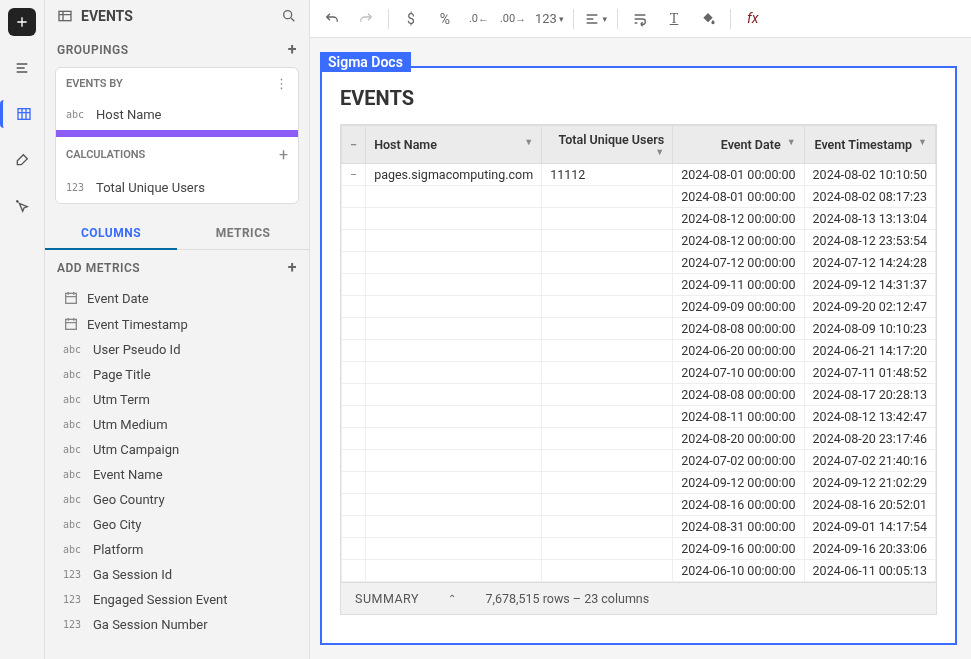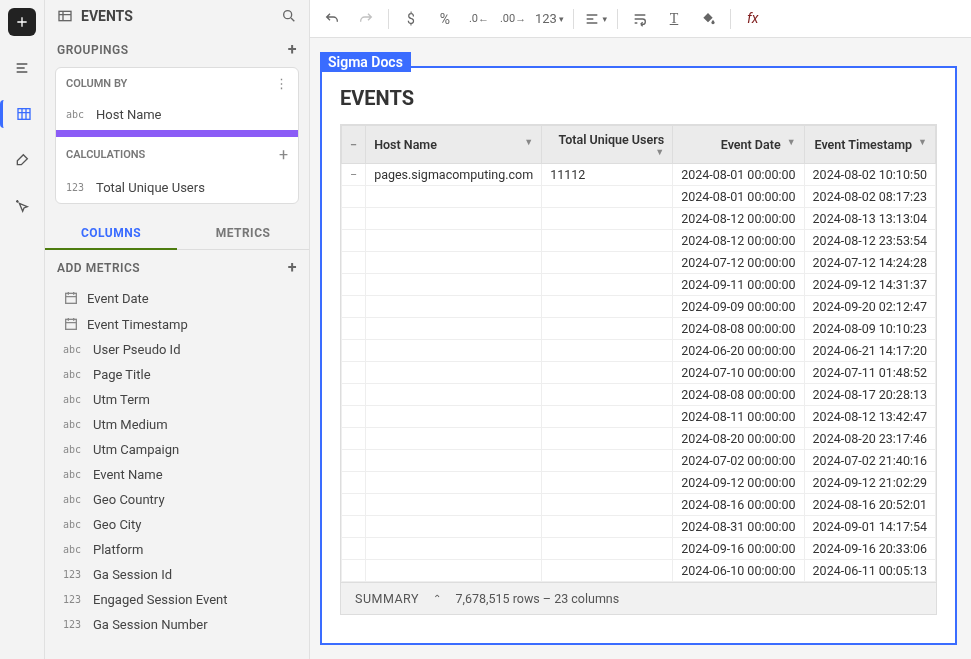--- a/index.html
+++ b/index.html
@@ -11,40 +11,40 @@
 .panel{width:265px;background:#f3f3f3;border-right:1px solid #e0e0e0;display:flex;flex-direction:column;font-size:13px;color:#444}
 .panel-head{display:flex;align-items:center;padding:8px 12px;gap:8px;font-weight:700;font-size:14px}
 .panel-head .spacer{flex:1}
 .section-head{display:flex;align-items:center;justify-content:space-between;padding:8px 12px;font-size:12px;letter-spacing:.5px;color:#666;font-weight:600}
 .card{background:#fff;border:1px solid #ddd;border-radius:6px;margin:0 10px 8px}
 .card-row{display:flex;align-items:center;padding:8px 10px;gap:8px;font-size:13px}
 .card-row.hline{border-top:7px solid #8b5cf6}
 .type-ico{font-size:10px;color:#888;width:22px;text-align:left;font-family:monospace}
 .tabs{display:flex;border-bottom:1px solid #ddd;margin-top:6px}
 .tab{flex:1;text-align:center;padding:8px 0;font-size:12px;font-weight:700;letter-spacing:.5px;color:#777;cursor:pointer}
-.tab.active{color:#3a6cff;border-bottom:2px solid #4d7c0f;margin-bottom:-1px}
+.tab.active{color:#3a6cff;border-bottom:2px solid #0369a1;margin-bottom:-1px}
 .list{overflow:auto;flex:1}
 .list-item{display:flex;align-items:center;padding:5px 12px 5px 18px;gap:8px;cursor:default}
 .main{flex:1;display:flex;flex-direction:column}
 .toolbar{height:38px;border-bottom:1px solid #e0e0e0;display:flex;align-items:center;padding:0 10px;gap:10px;color:#555;font-size:14px}
 .tool{width:24px;height:24px;display:flex;align-items:center;justify-content:center;cursor:pointer;color:#666}
 .tool.wide{width:auto;gap:2px;font-size:13px}
 .vdiv{width:1px;height:20px;background:#ddd}
 .canvas{flex:1;background:#f5f5f5;padding:14px 14px 14px 0;position:relative;overflow:hidden}
 .doc-label{position:absolute;top:14px;left:10px;background:#3a6cff;color:#fff;font-size:14px;padding:2px 8px;font-weight:600;z-index:2}
 .doc{position:absolute;top:28px;left:10px;right:14px;bottom:14px;background:#fff;border:2px solid #3a6cff;padding:18px 18px 0}
 .doc h2{font-size:20px;font-weight:700;margin-bottom:14px}
 .tbl-wrap{border:1px solid #ddd;position:relative}
 .tbl{width:100%;border-collapse:collapse;font-size:12.5px}
 .tbl th{background:#ebebeb;border:1px solid #ddd;padding:6px 8px;font-weight:600;text-align:left;white-space:nowrap;position:relative}
 .tbl th .arr{float:right;color:#888;font-size:9px;margin-left:6px}
 .tbl td{border:1px solid #eee;padding:3px 8px;white-space:nowrap}
 .tbl td.r{}
 .fold{width:22px;text-align:center;color:#888}
-.summary{background:#f1f1f1;border-top:1px solid #ddd;padding:8px 14px;font-size:12.5px;color:#555;display:flex;align-items:center;gap:14px}
+.summary{background:#f1f1f1;border-top:1px solid #ddd;padding:8px 14px;font-size:12.5px;color:#555;display:flex;align-items:center;gap:29px}
 .fx{flex:1;padding-left:6px;color:#7f1d1d;font-style:italic;font-family:serif}
 svg{width:16px;height:16px}
 </style>
 </head>
 <body>
 
 <div class="rail">
   <div class="rail-btn add">
     <svg viewBox="0 0 24 24">
         <path fill="currentColor" d="M11 5h2v6h6v2h-6v6h-2v-6H5v-2h6z"></path>
@@ -87,21 +87,21 @@
       </svg>
   </div>
 
   <div class="section-head">
     <span>GROUPINGS</span>
     <span style="font-size:16px;cursor:pointer">+</span>
   </div>
 
   <div class="card">
     <div class="card-row" style="justify-content:space-between">
-      <span style="font-size:11px;color:#777;font-weight:600">COLUMN BY</span>
+      <span style="font-size:11px;color:#777;font-weight:600">EVENTS BY</span>
       <span style="color:#888">⋮</span>
     </div>
     <div class="card-row">
       <span class="type-ico">abc</span>
       <span>Host Name</span>
     </div>
     <div class="card-row hline" style="justify-content:space-between">
       <span style="font-size:11px;color:#777;font-weight:600">CALCULATIONS</span>
       <span style="font-size:16px;cursor:pointer;color:#888">+</span>
     </div>

